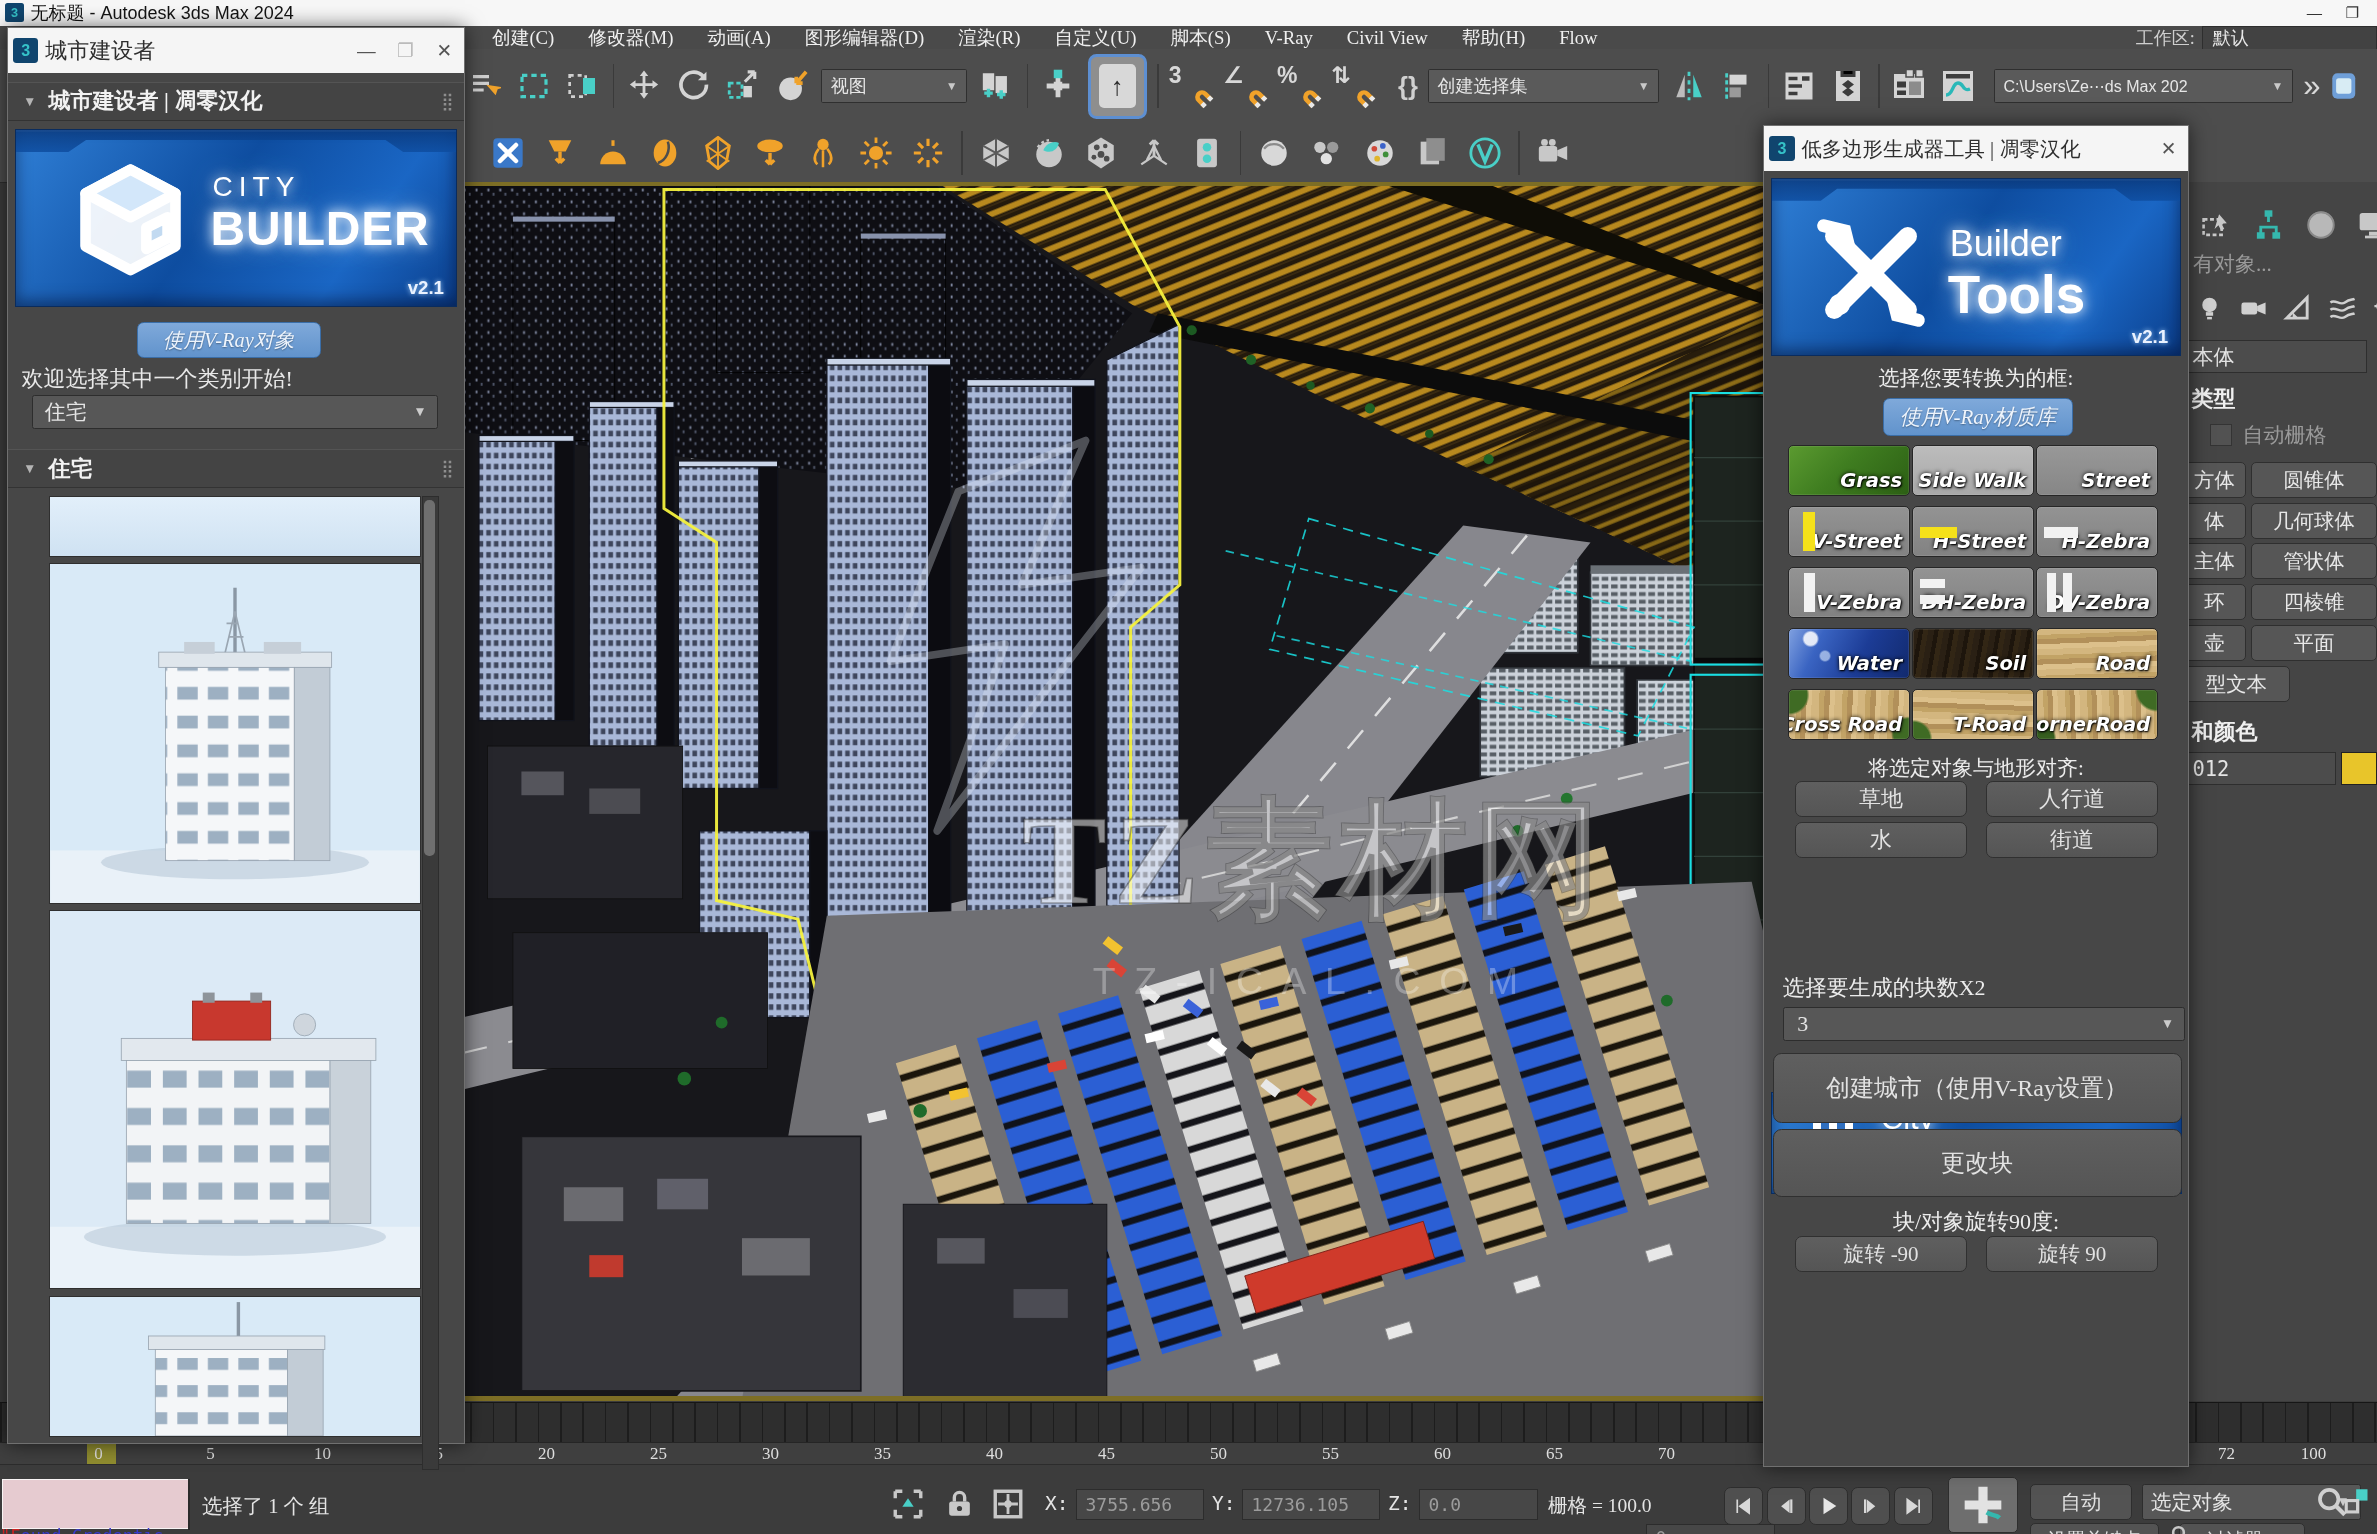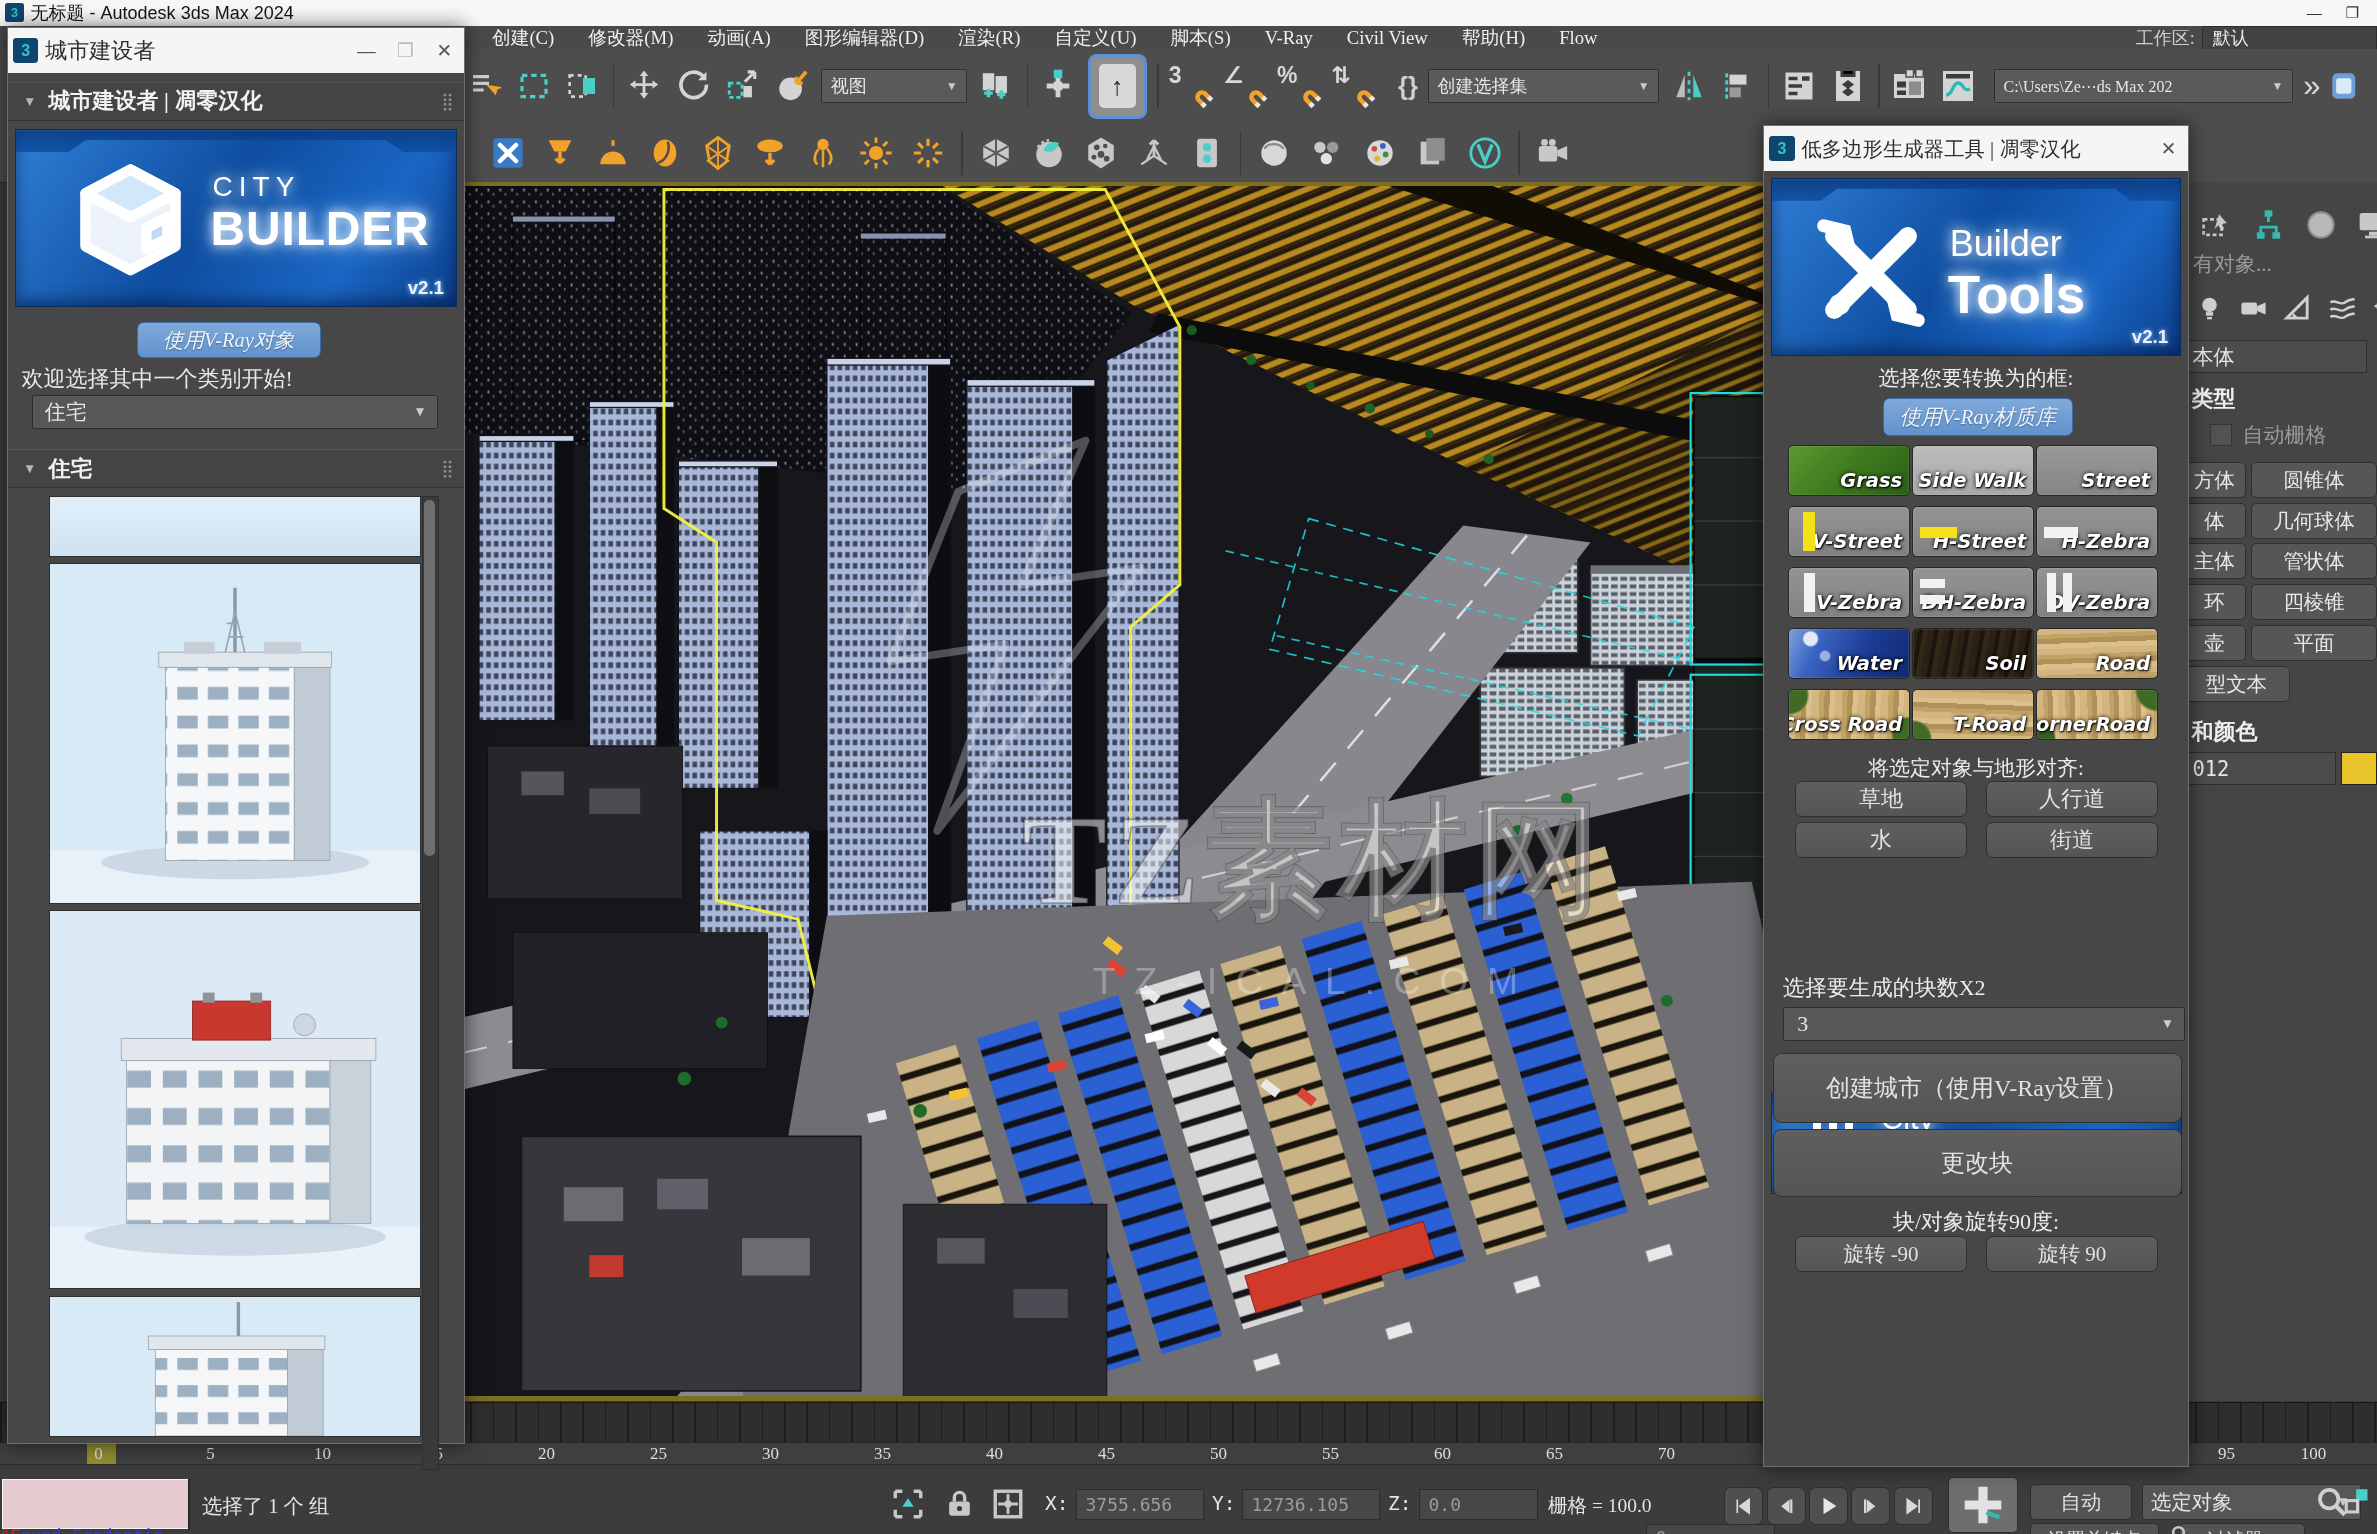--- a/index.html
+++ b/index.html
@@ -305,21 +305,21 @@
       <span class="ticon">
         <svg width="36" height="36" viewBox="0 0 24 24">
             <rect x="2" y="2" width="20" height="20" fill="#d4d4d4"></rect>
             <rect x="4" y="4" width="16" height="3" fill="#3c3c3c"></rect>
             <path d="M4 18c5 0 4-8 8-8s3 6 8 4" stroke="#2ab8b8" stroke-width="2.2" fill="none"></path>
           </svg>
         </span>
     </div>
 
     <div class="tgroup" style="left:1994px;">
-      <div class="combo" style="width:280px;font-family:Liberation Serif, serif;font-size:16px;">
+      <div class="combo" style="width:280px;font-family:Liberation Sans, sans-serif;font-size:16px;">
         <span style="overflow:hidden;white-space:nowrap;">C:\Users\Ze⋯ds Max 202</span>
         <span class="arr">▼</span>
       </div>
       <span class="chev">»</span>
       <span class="ticon" style="width:25.5px;">
         <svg width="29" height="34" viewBox="0 0 20 24">
             <rect x="1" y="2" width="18" height="20" rx="4" fill="#6f9fd8"></rect>
             <rect x="4" y="6" width="12" height="12" rx="2" fill="#d8ecf4"></rect>
           </svg>
         </span>
@@ -780,21 +780,21 @@
     <span class="tick" style="left:1081px;">45</span>
     <span class="tick" style="left:1193px;">50</span>
     <span class="tick" style="left:1305px;">55</span>
     <span class="tick" style="left:1417px;">60</span>
     <span class="tick" style="left:1529px;">65</span>
     <span class="tick" style="left:1641px;">70</span>
     <span class="tick" style="left:1753px;">75</span>
     <span class="tick" style="left:1865px;">80</span>
     <span class="tick" style="left:1977px;">85</span>
     <span class="tick" style="left:2089px;">90</span>
-    <span class="tick" style="left:2201px;">95</span>
+    <span class="tick" style="left:2201px;">72</span>
     <span class="tick" style="left:2288px;">100</span>
   </div>
 
   <div id="statusbar" class="abs">
     <div id="mxs-box" class="abs"></div>
     <div id="mxs-line" class="abs">"Found Credentis</div>
     <div class="abs" style="left:188px;top:13.6px;width:1.7px;height:51px;background:#2a2a2a;"></div>
 
     <span class="abs cn" style="left:202px;top:27px;font-size:20.4px;">选择了 1 个 组</span>
 

